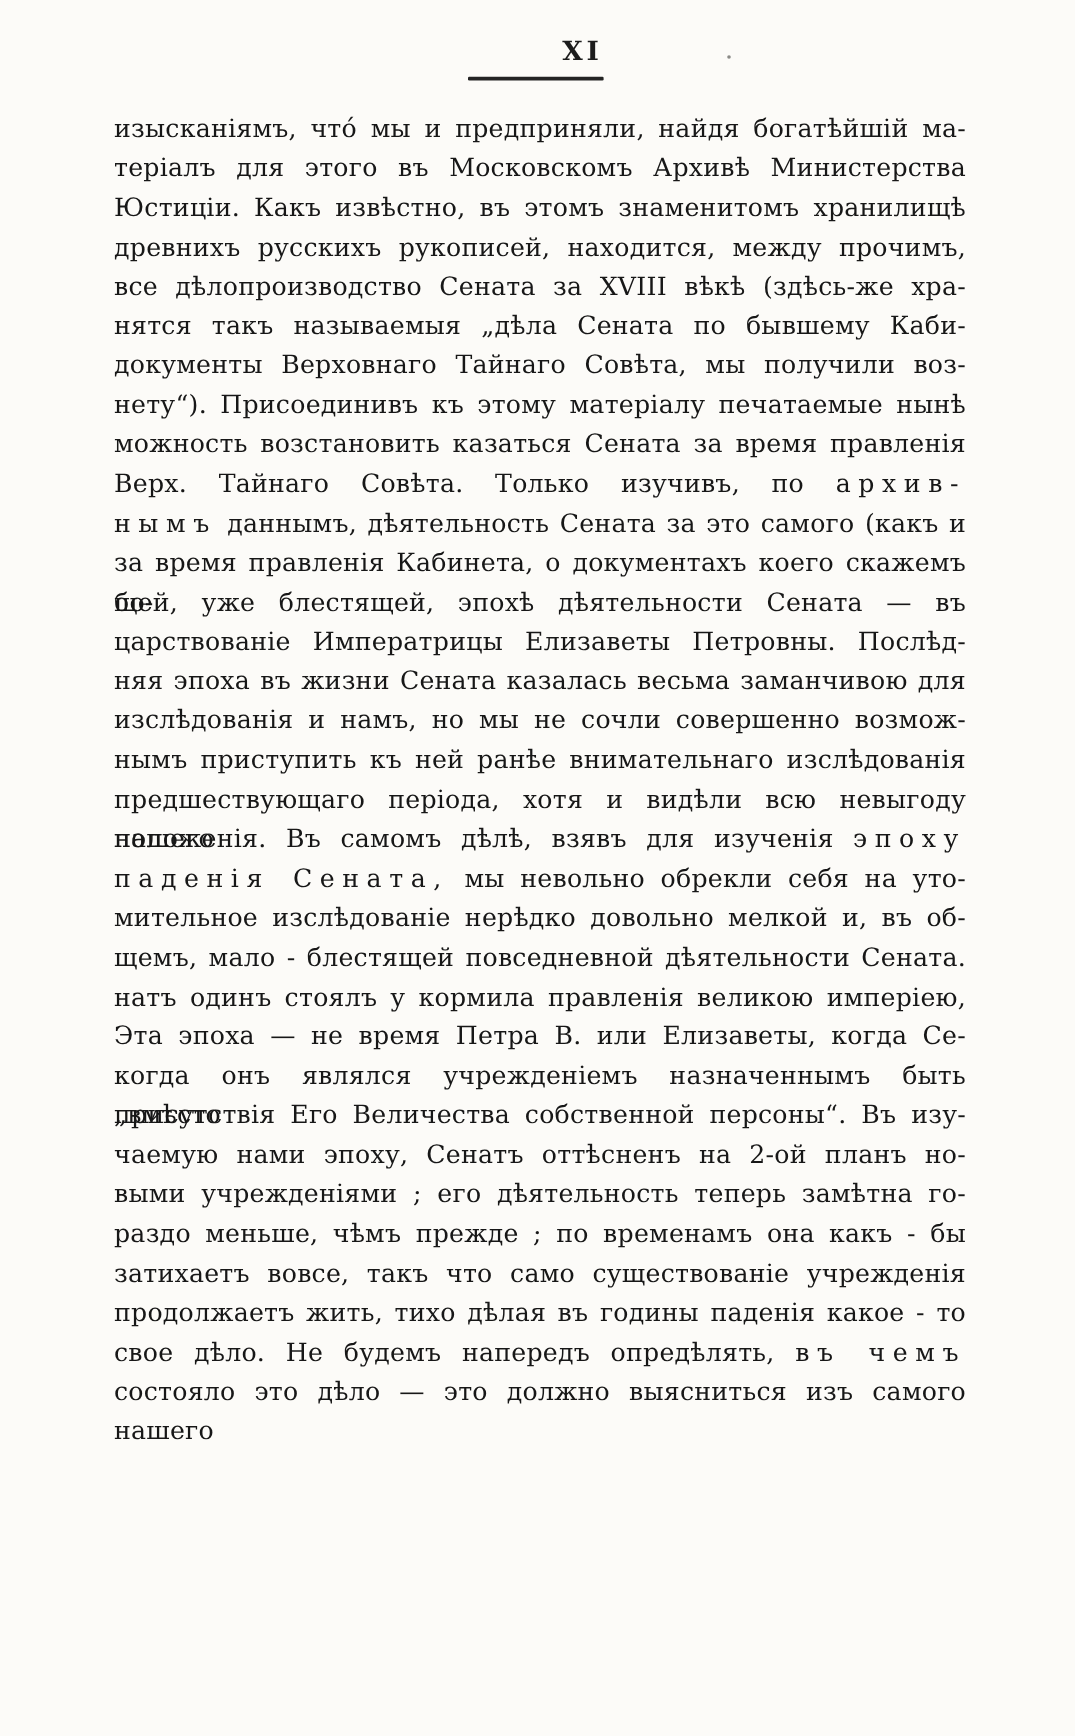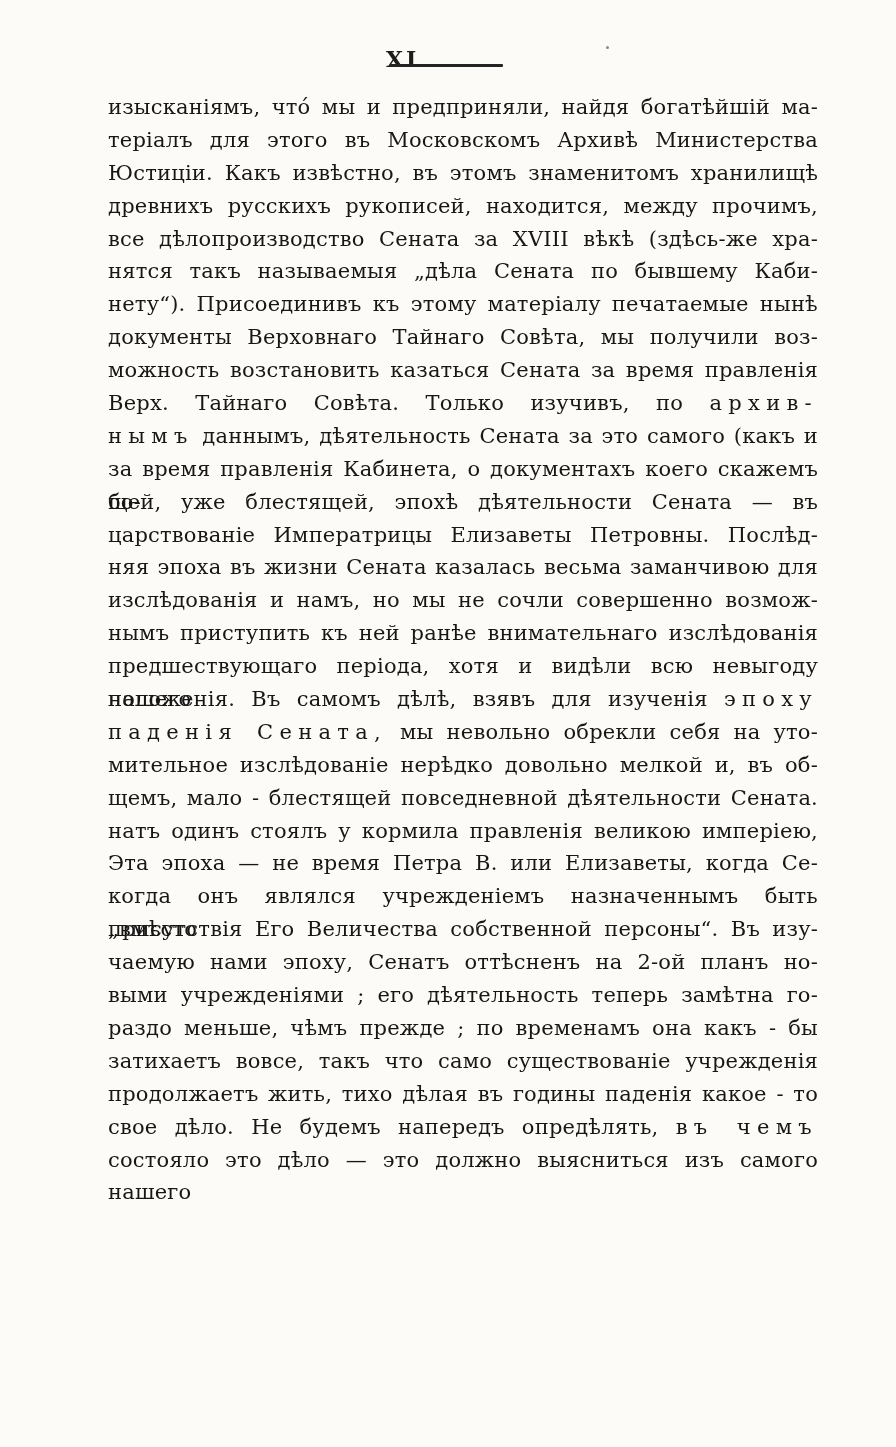--- a/index.html
+++ b/index.html
@@ -8,24 +8,24 @@
     width: 896px;
     height: 1447px;
     margin: 0 auto;
     background: #fcfbf8;
     color: #171717;
     font-family: "DejaVu Serif", "Liberation Serif", serif;
     overflow: hidden;
   }
   .page-header {
     position: absolute;
-    top: 46px;
+    top: 30px;
     left: 386px;
     width: 116px;
-    text-align: left;
+    text-align: right;
     font-size: 22px;
     font-weight: bold;
     letter-spacing: 3px;
     color: #1c1c1c;
   }
   .header-rule {
     position: absolute;
     top: 64px;
     left: 390px;
     width: 113px;
@@ -38,21 +38,21 @@
     top: 46px;
     left: 606px;
     width: 3px;
     height: 3px;
     background: #8a8a86;
     border-radius: 50%;
   }
   .text-block {
     position: absolute;
     top: 91px;
-    left: 108px;
+    left: 95px;
     width: 710px;
   }
   .line {
     font-size: 21px;
     line-height: 32.9px;
     height: 32.9px;
     white-space: normal;
     text-align: justify;
     text-align-last: justify;
     text-justify: inter-word;
@@ -70,22 +70,22 @@
   <div class="header-rule"></div>
   <div class="scan-speck"></div>
 
   <div class="text-block">
     <div class="line"><span>изысканіямъ, что́ мы и предприняли, найдя богатѣйшій ма-</span></div>
     <div class="line"><span>теріалъ для этого въ Московскомъ Архивѣ Министерства</span></div>
     <div class="line"><span>Юстиціи.  Какъ извѣстно, въ этомъ знаменитомъ хранилищѣ</span></div>
     <div class="line"><span>древнихъ русскихъ рукописей, находится, между прочимъ,</span></div>
     <div class="line"><span>все дѣлопроизводство Сената за XVIII вѣкѣ (здѣсь-же хра-</span></div>
     <div class="line"><span>нятся такъ называемыя „дѣла Сената по бывшему Каби-</span></div>
+    <div class="line"><span>документы Верховнаго Тайнаго Совѣта, мы получили воз-</span></div>
     <div class="line"><span>нету“).  Присоединивъ къ этому матеріалу печатаемые нынѣ</span></div>
-    <div class="line"><span>документы Верховнаго Тайнаго Совѣта, мы получили воз-</span></div>
     <div class="line"><span>можность возстановить казаться Сената за время правленія</span></div>
     <div class="line"><span>Верх.  Тайнаго Совѣта.  Только изучивъ, по </span><span class="sp">архив-</span></div>
     <div class="line"><span class="sp">нымъ</span><span> даннымъ, дѣятельность Сената за это самого (какъ и</span></div>
     <div class="line"><span>за время правленія Кабинета, о документахъ коего скажемъ бо-</span></div>
     <div class="line"><span>щей, уже блестящей, эпохѣ дѣятельности Сената — въ</span></div>
     <div class="line"><span>царствованіе Императрицы Елизаветы Петровны.  Послѣд-</span></div>
     <div class="line"><span>няя эпоха въ жизни Сената казалась весьма заманчивою для</span></div>
     <div class="line"><span>изслѣдованія и намъ, но мы не сочли совершенно возмож-</span></div>
     <div class="line"><span>нымъ приступить къ ней ранѣе внимательнаго изслѣдованія</span></div>
     <div class="line"><span>предшествующаго періода, хотя и видѣли всю невыгоду нашего</span></div>

